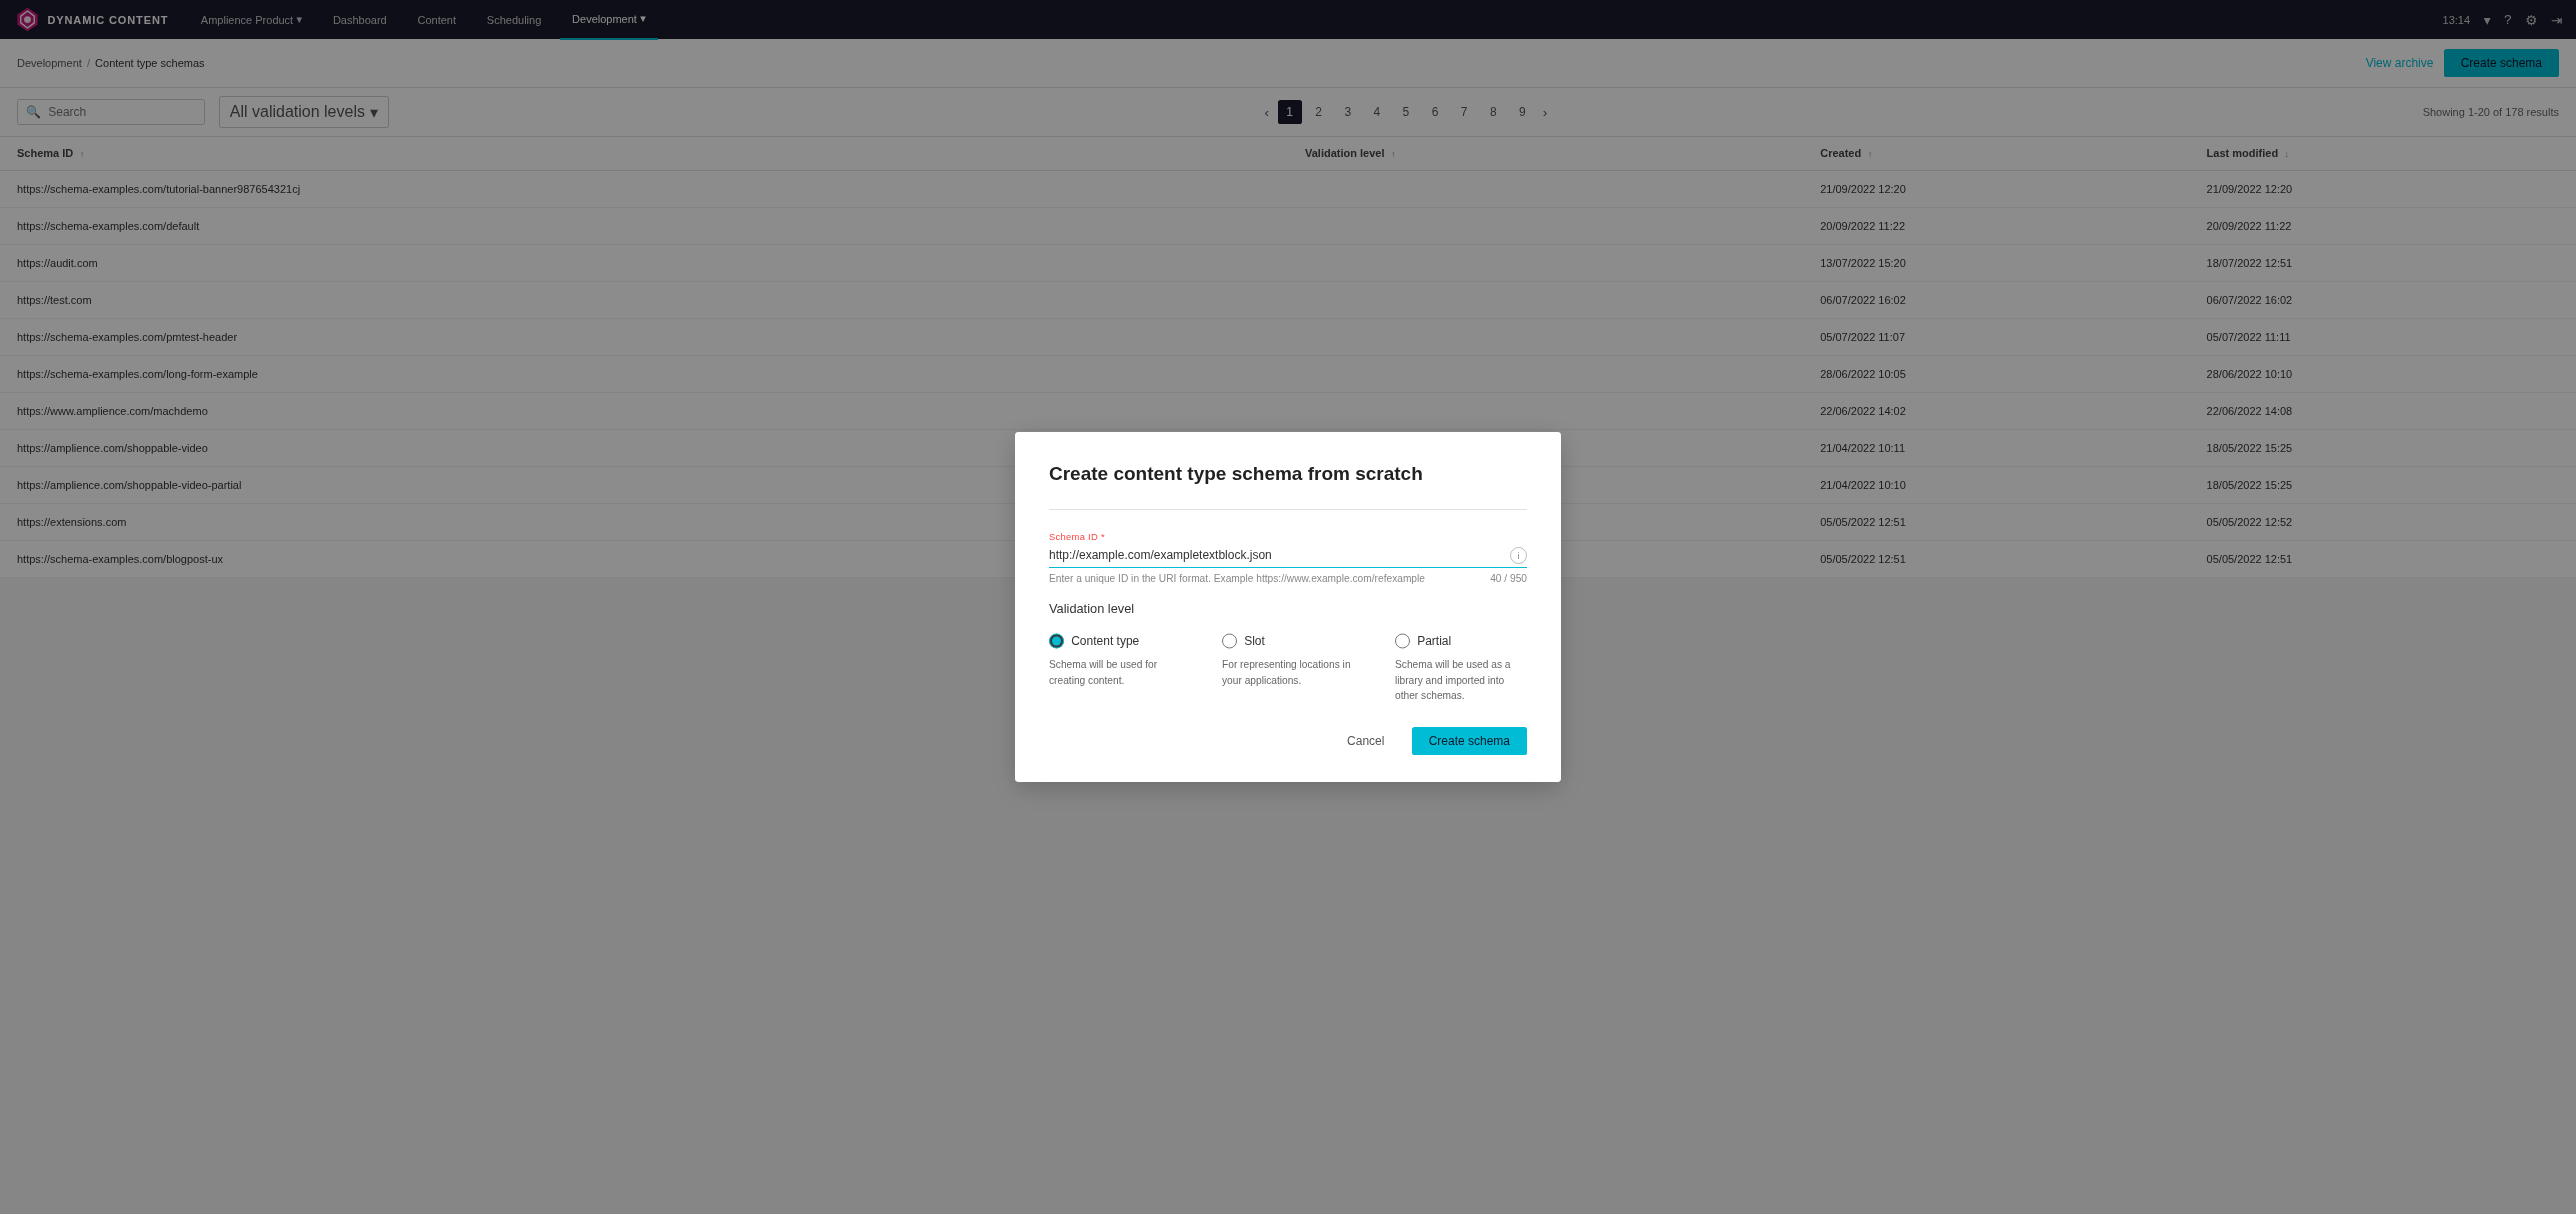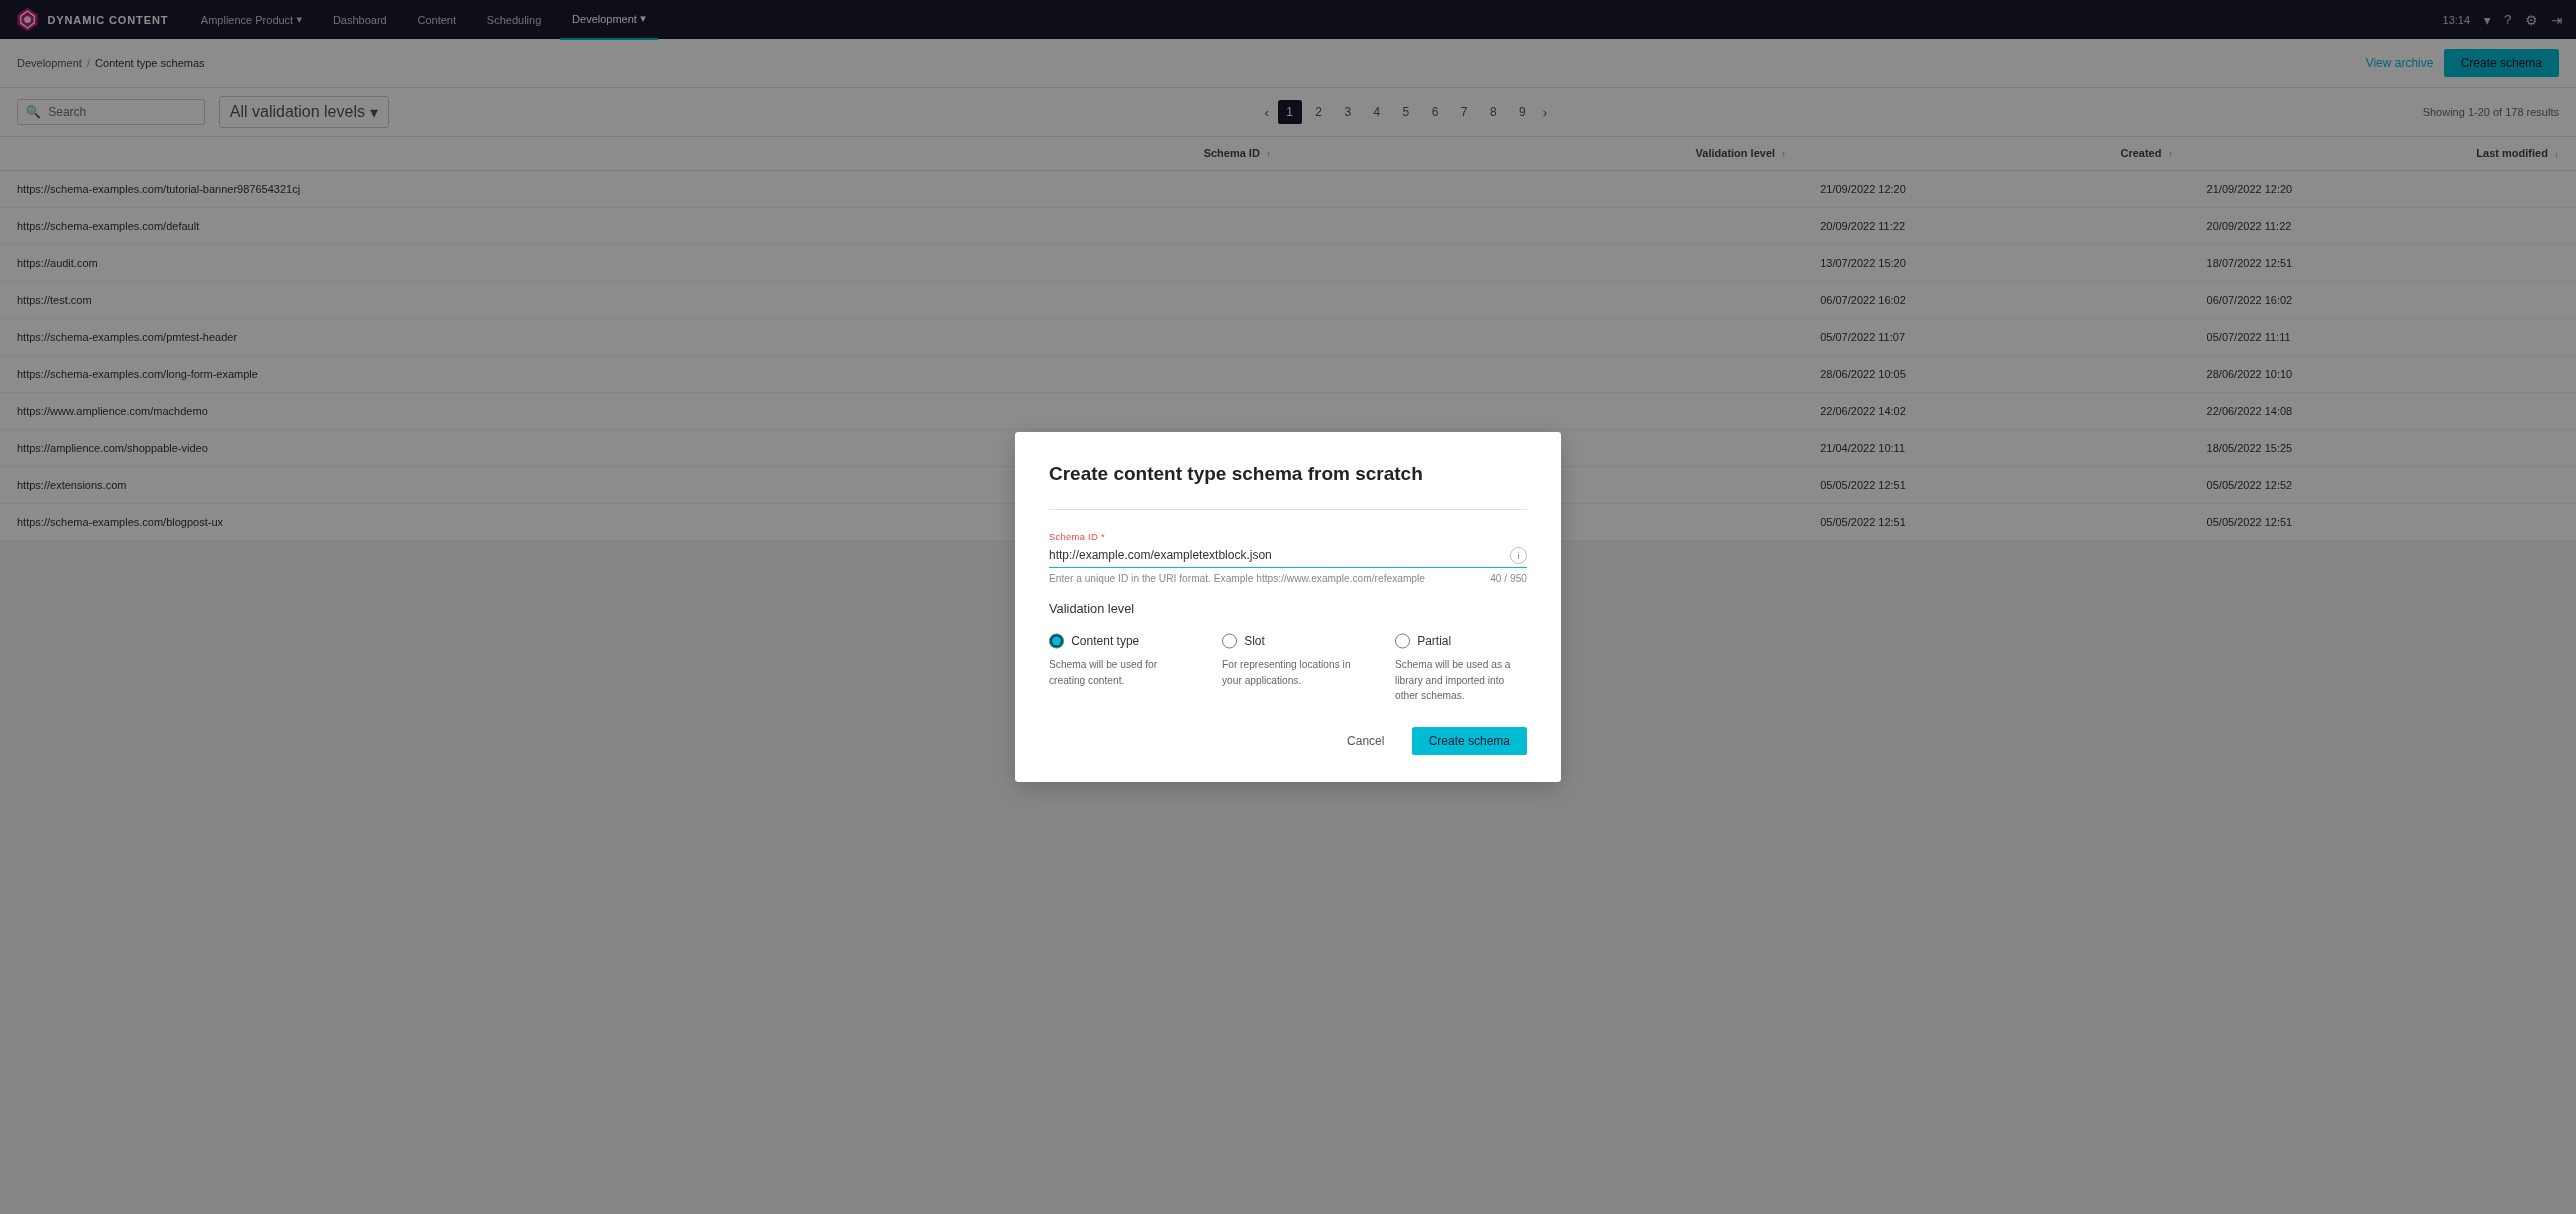--- a/index.html
+++ b/index.html
@@ -168,21 +168,21 @@
 
     
     .table-container {
       background: white;
     }
     table {
       width: 100%;
       border-collapse: collapse;
     }
     th {
-      text-align: right;
+      text-align: left;
       padding: 10.2px 17px;
       font-size: 11px;
       font-weight: 600;
       color: #444;
       border-bottom: 1.7px solid #e0e0e0;
       background: white;
       white-space: nowrap;
     }
     th .sort-icon { font-size: 9.4px; margin-left: 3.4px; color: #888; }
     td {
@@ -439,20 +439,26 @@
         <tr>
       <td>https://www.amplience.com/machdemo</td>
       <td></td>
       <td>22/06/2022 14:02</td>
       <td>22/06/2022 14:08</td>
     </tr>
         <tr>
       <td>https://amplience.com/shoppable-video</td>
       <td></td>
       <td>21/04/2022 10:11</td>
+      <td>18/05/2022 15:25</td>
+    </tr>
+        <tr>
+      <td>https://amplience.com/shoppable-video-partial</td>
+      <td></td>
+      <td>21/04/2022 10:10</td>
       <td>18/05/2022 15:25</td>
     </tr>
         <tr>
       <td>https://extensions.com</td>
       <td>Content type</td>
       <td>05/05/2022 12:51</td>
       <td>05/05/2022 12:52</td>
     </tr>
         <tr>
       <td>https://schema-examples.com/blogpost-ux</td>

